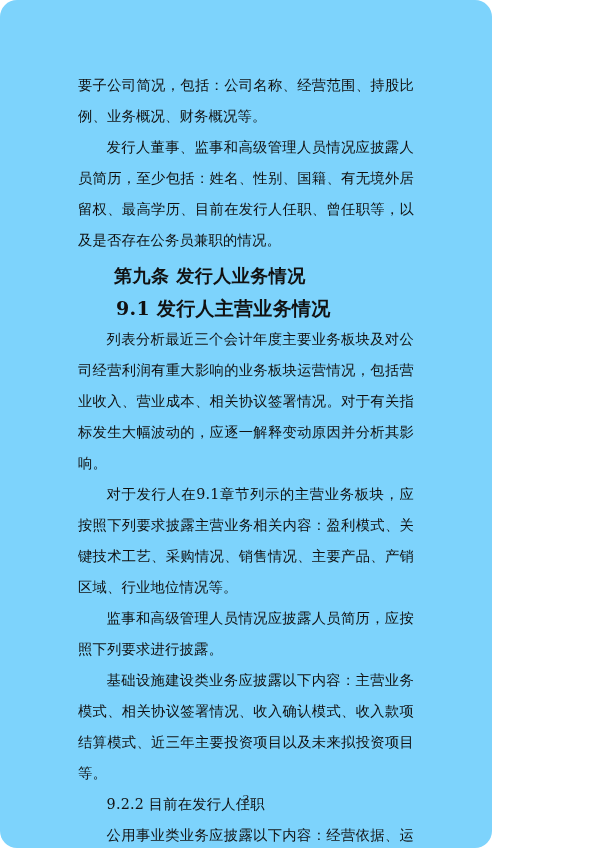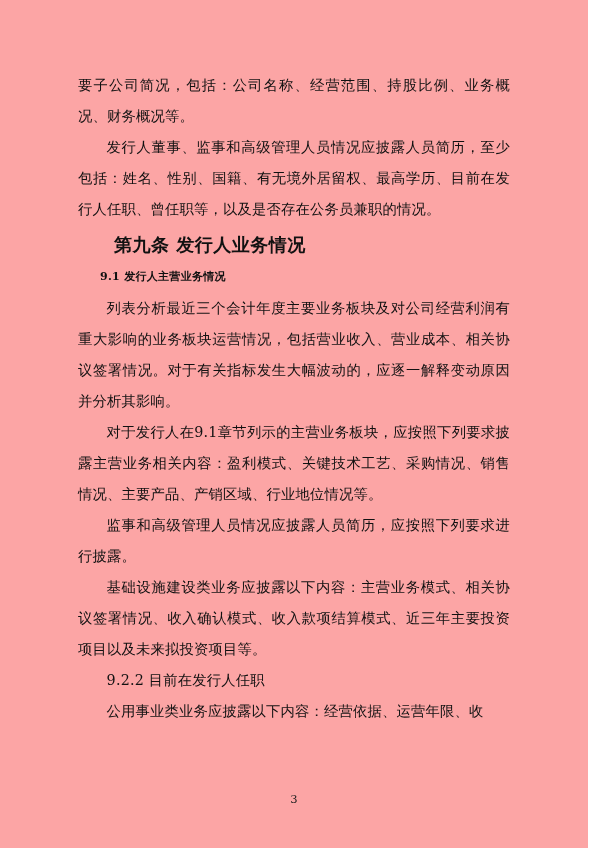--- a/index.html
+++ b/index.html
@@ -9,25 +9,26 @@
   body {
     width: 600px;
     height: 848px;
     background: #ffffff;
     font-family: "DejaVu Serif", "Liberation Serif", serif;
     color: #000000;
     overflow: hidden;
   }
   .page {
     position: relative;
-    width: 588px;
+    width: 492px;
     height: 848px;
     box-sizing: border-box;
     padding: 70px 78px 40px 78px;
-    background: #fca5a5;
+    background: #7dd3fc;
+    border-radius: 17px;
   }
   .body-text {
     font-size: 14.3px;
     line-height: 31px;
     text-align: justify;
     text-justify: inter-ideograph;
     letter-spacing: 0.2px;
     color: #111111;
   }
   .para {
@@ -40,21 +41,21 @@
   .heading-article {
     margin: 0;
     font-size: 18px;
     line-height: 33px;
     font-weight: bold;
     text-indent: 2em;
     letter-spacing: 0.5px;
   }
   .heading-sub {
     margin: 0;
-    font-size: 11px;
+    font-size: 19px;
     line-height: 32px;
     font-weight: bold;
     text-indent: 2em;
     letter-spacing: 0.3px;
   }
   .heading-minor {
     margin: 0;
     font-size: 14.3px;
     line-height: 31px;
     text-indent: 2em;

